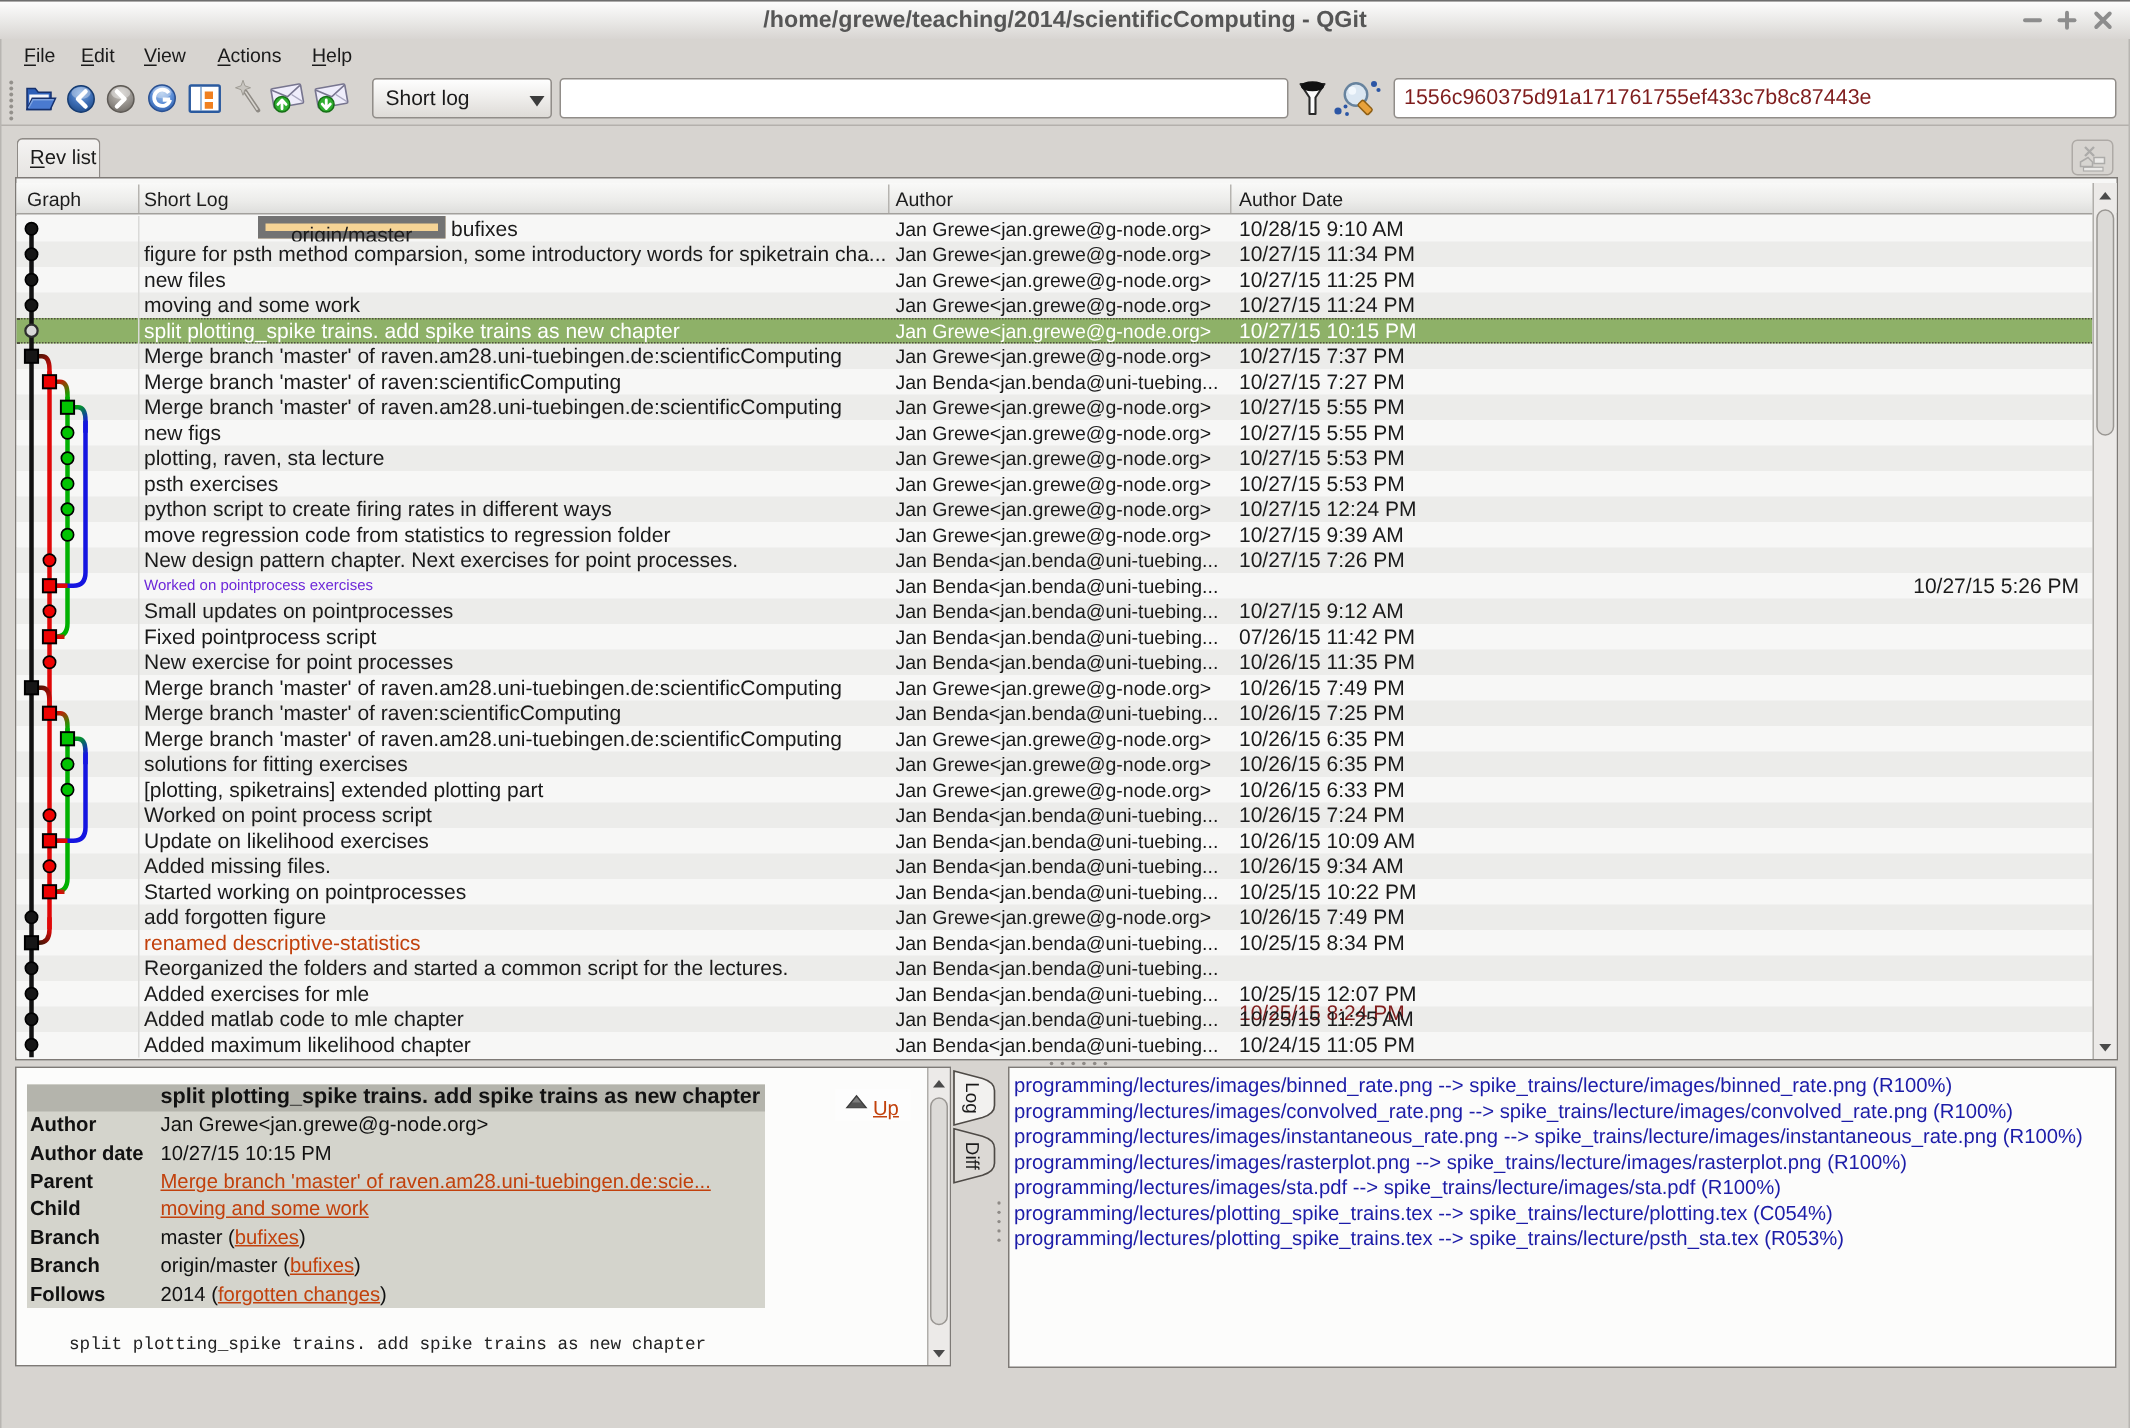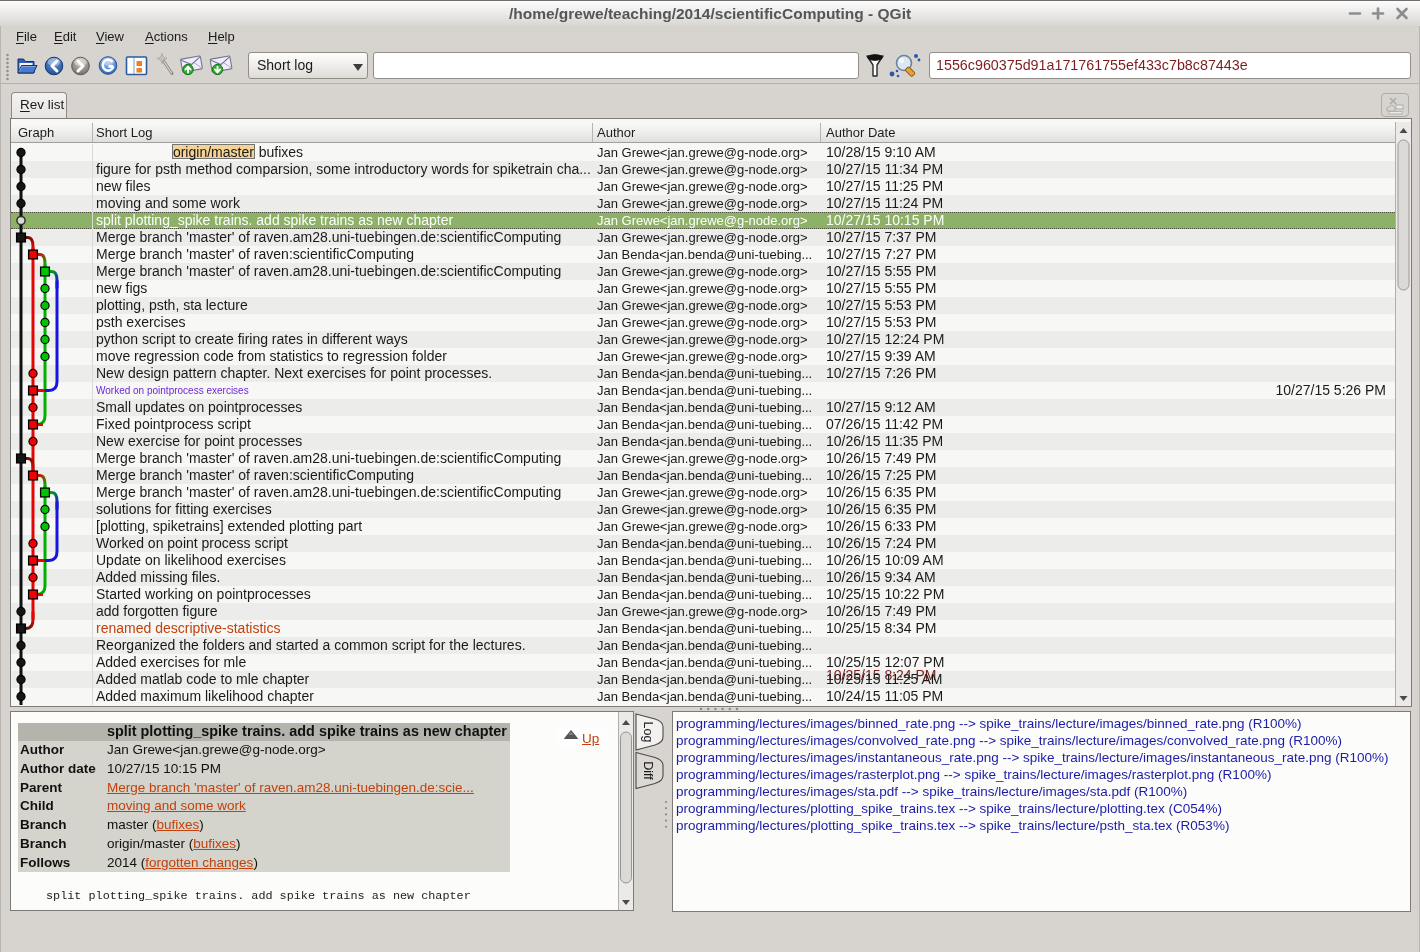--- a/index.html
+++ b/index.html
@@ -191,21 +191,21 @@
 <div class="abs" style="left:11px;top:586px;width:1384px;height:17px;background:#f7f7f6;"></div>
 <div class="abs" style="left:11px;top:603px;width:1384px;height:17px;background:#ececea;"></div>
 <div class="abs" style="left:11px;top:620px;width:1384px;height:17px;background:#f7f7f6;"></div>
 <div class="abs" style="left:11px;top:637px;width:1384px;height:17px;background:#ececea;"></div>
 <div class="abs" style="left:11px;top:654px;width:1384px;height:17px;background:#f7f7f6;"></div>
 <div class="abs" style="left:11px;top:671px;width:1384px;height:17px;background:#ececea;"></div>
 <div class="abs" style="left:11px;top:688px;width:1384px;height:17px;background:#f7f7f6;"></div>
 <div class="abs" style="left:11px;top:212px;width:1384px;height:17px;background:#8eb168;border-top:1px dotted #50503e;border-bottom:1px dotted #50503e;"></div>
 <div class="abs" style="left:92px;top:144px;width:1px;height:561px;background:#dadad8;"></div>
 <div class="abs" style="left:93px;top:144px;width:499px;height:17px;overflow:hidden;font-size:14px;line-height:17px;color:#1a1a1a;white-space:nowrap;">
-<span style="display:inline-block;background:#00ff00;border:1px solid #000;font-weight:bold;padding:0 14px;height:15px;line-height:15px;vertical-align:top;margin-top:41px;">master</span><span style="display:inline-block;background:#f5d395;border:1px solid #737373;padding:0 0;height:15px;line-height:15px;vertical-align:top;margin-left:3px;">origin/master</span> bufixes</div>
+<span style="display:inline-block;background:#00ff00;border:1px solid #000;font-weight:bold;padding:0 14px;height:15px;line-height:15px;vertical-align:top;margin-top:41px;">master</span><span style="display:inline-block;background:#f5d395;border:5px solid #737373;padding:0 17px;height:15px;line-height:15px;vertical-align:top;margin-left:3px;">origin/master</span> bufixes</div>
 <div class="abs" style="left:597px;top:144px;width:219px;height:17px;overflow:hidden;font-size:13px;line-height:17px;color:#1a1a1a;white-space:nowrap;">Jan Grewe&lt;jan.grewe@g-node.org&gt;</div>
 <div class="abs" style="left:826px;top:144px;width:560px;height:17px;overflow:hidden;font-size:14px;line-height:17px;color:#1a1a1a;white-space:nowrap;">10/28/15 9:10 AM</div>
 <div class="abs" style="left:96px;top:161px;width:496px;height:17px;overflow:hidden;font-size:14px;line-height:17px;color:#1a1a1a;white-space:nowrap;">figure for psth method comparsion, some introductory words for spiketrain cha...</div>
 <div class="abs" style="left:597px;top:161px;width:219px;height:17px;overflow:hidden;font-size:13px;line-height:17px;color:#1a1a1a;white-space:nowrap;">Jan Grewe&lt;jan.grewe@g-node.org&gt;</div>
 <div class="abs" style="left:826px;top:161px;width:560px;height:17px;overflow:hidden;font-size:14px;line-height:17px;color:#1a1a1a;white-space:nowrap;">10/27/15 11:34 PM</div>
 <div class="abs" style="left:96px;top:178px;width:496px;height:17px;overflow:hidden;font-size:14px;line-height:17px;color:#1a1a1a;white-space:nowrap;">new files</div>
 <div class="abs" style="left:597px;top:178px;width:219px;height:17px;overflow:hidden;font-size:13px;line-height:17px;color:#1a1a1a;white-space:nowrap;">Jan Grewe&lt;jan.grewe@g-node.org&gt;</div>
 <div class="abs" style="left:826px;top:178px;width:560px;height:17px;overflow:hidden;font-size:14px;line-height:17px;color:#1a1a1a;white-space:nowrap;">10/27/15 11:25 PM</div>
 <div class="abs" style="left:96px;top:195px;width:496px;height:17px;overflow:hidden;font-size:14px;line-height:17px;color:#1a1a1a;white-space:nowrap;">moving and some work</div>
 <div class="abs" style="left:597px;top:195px;width:219px;height:17px;overflow:hidden;font-size:13px;line-height:17px;color:#1a1a1a;white-space:nowrap;">Jan Grewe&lt;jan.grewe@g-node.org&gt;</div>
@@ -218,21 +218,21 @@
 <div class="abs" style="left:826px;top:229px;width:560px;height:17px;overflow:hidden;font-size:14px;line-height:17px;color:#1a1a1a;white-space:nowrap;">10/27/15 7:37 PM</div>
 <div class="abs" style="left:96px;top:246px;width:496px;height:17px;overflow:hidden;font-size:14px;line-height:17px;color:#1a1a1a;white-space:nowrap;">Merge branch 'master' of raven:scientificComputing</div>
 <div class="abs" style="left:597px;top:246px;width:219px;height:17px;overflow:hidden;font-size:13px;line-height:17px;color:#1a1a1a;white-space:nowrap;">Jan Benda&lt;jan.benda@uni-tuebing...</div>
 <div class="abs" style="left:826px;top:246px;width:560px;height:17px;overflow:hidden;font-size:14px;line-height:17px;color:#1a1a1a;white-space:nowrap;">10/27/15 7:27 PM</div>
 <div class="abs" style="left:96px;top:263px;width:496px;height:17px;overflow:hidden;font-size:14px;line-height:17px;color:#1a1a1a;white-space:nowrap;">Merge branch 'master' of raven.am28.uni-tuebingen.de:scientificComputing</div>
 <div class="abs" style="left:597px;top:263px;width:219px;height:17px;overflow:hidden;font-size:13px;line-height:17px;color:#1a1a1a;white-space:nowrap;">Jan Grewe&lt;jan.grewe@g-node.org&gt;</div>
 <div class="abs" style="left:826px;top:263px;width:560px;height:17px;overflow:hidden;font-size:14px;line-height:17px;color:#1a1a1a;white-space:nowrap;">10/27/15 5:55 PM</div>
 <div class="abs" style="left:96px;top:280px;width:496px;height:17px;overflow:hidden;font-size:14px;line-height:17px;color:#1a1a1a;white-space:nowrap;">new figs</div>
 <div class="abs" style="left:597px;top:280px;width:219px;height:17px;overflow:hidden;font-size:13px;line-height:17px;color:#1a1a1a;white-space:nowrap;">Jan Grewe&lt;jan.grewe@g-node.org&gt;</div>
 <div class="abs" style="left:826px;top:280px;width:560px;height:17px;overflow:hidden;font-size:14px;line-height:17px;color:#1a1a1a;white-space:nowrap;">10/27/15 5:55 PM</div>
-<div class="abs" style="left:96px;top:297px;width:496px;height:17px;overflow:hidden;font-size:14px;line-height:17px;color:#1a1a1a;white-space:nowrap;">plotting, psth, sta lecture</div>
+<div class="abs" style="left:96px;top:297px;width:496px;height:17px;overflow:hidden;font-size:14px;line-height:17px;color:#1a1a1a;white-space:nowrap;">plotting, raven, sta lecture</div>
 <div class="abs" style="left:597px;top:297px;width:219px;height:17px;overflow:hidden;font-size:13px;line-height:17px;color:#1a1a1a;white-space:nowrap;">Jan Grewe&lt;jan.grewe@g-node.org&gt;</div>
 <div class="abs" style="left:826px;top:297px;width:560px;height:17px;overflow:hidden;font-size:14px;line-height:17px;color:#1a1a1a;white-space:nowrap;">10/27/15 5:53 PM</div>
 <div class="abs" style="left:96px;top:314px;width:496px;height:17px;overflow:hidden;font-size:14px;line-height:17px;color:#1a1a1a;white-space:nowrap;">psth exercises</div>
 <div class="abs" style="left:597px;top:314px;width:219px;height:17px;overflow:hidden;font-size:13px;line-height:17px;color:#1a1a1a;white-space:nowrap;">Jan Grewe&lt;jan.grewe@g-node.org&gt;</div>
 <div class="abs" style="left:826px;top:314px;width:560px;height:17px;overflow:hidden;font-size:14px;line-height:17px;color:#1a1a1a;white-space:nowrap;">10/27/15 5:53 PM</div>
 <div class="abs" style="left:96px;top:331px;width:496px;height:17px;overflow:hidden;font-size:14px;line-height:17px;color:#1a1a1a;white-space:nowrap;">python script to create firing rates in different ways</div>
 <div class="abs" style="left:597px;top:331px;width:219px;height:17px;overflow:hidden;font-size:13px;line-height:17px;color:#1a1a1a;white-space:nowrap;">Jan Grewe&lt;jan.grewe@g-node.org&gt;</div>
 <div class="abs" style="left:826px;top:331px;width:560px;height:17px;overflow:hidden;font-size:14px;line-height:17px;color:#1a1a1a;white-space:nowrap;">10/27/15 12:24 PM</div>
 <div class="abs" style="left:96px;top:348px;width:496px;height:17px;overflow:hidden;font-size:14px;line-height:17px;color:#1a1a1a;white-space:nowrap;">move regression code from statistics to regression folder</div>
 <div class="abs" style="left:597px;top:348px;width:219px;height:17px;overflow:hidden;font-size:13px;line-height:17px;color:#1a1a1a;white-space:nowrap;">Jan Grewe&lt;jan.grewe@g-node.org&gt;</div>

